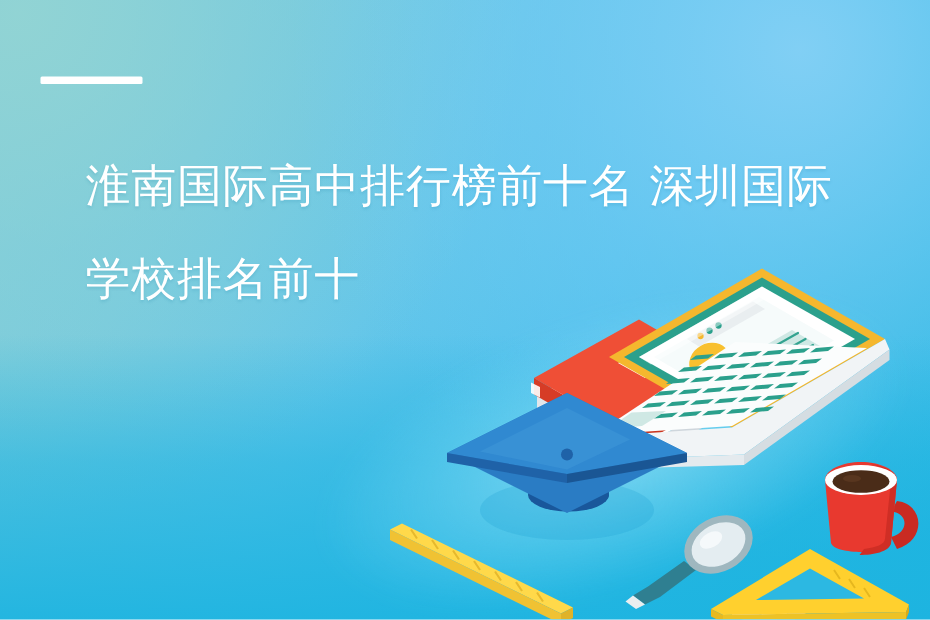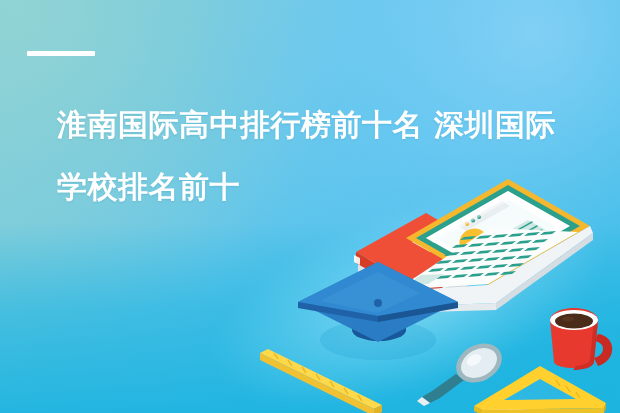--- a/index.html
+++ b/index.html
@@ -72,21 +72,21 @@
   }
 
   
   .title {
     position: absolute;
     left: 57px;
     top: 94px;
     width: 500px;
     color: #ffffff;
     font-size: 30px;
-    font-weight: bold;
+    font-weight: normal;
     line-height: 62px;
     letter-spacing: 0.5px;
     text-shadow: 0 1px 2px rgba(20, 120, 160, 0.18);
     white-space: pre-wrap;
   }
 
   
   .illustration {
     position: absolute;
     left: 260px;

